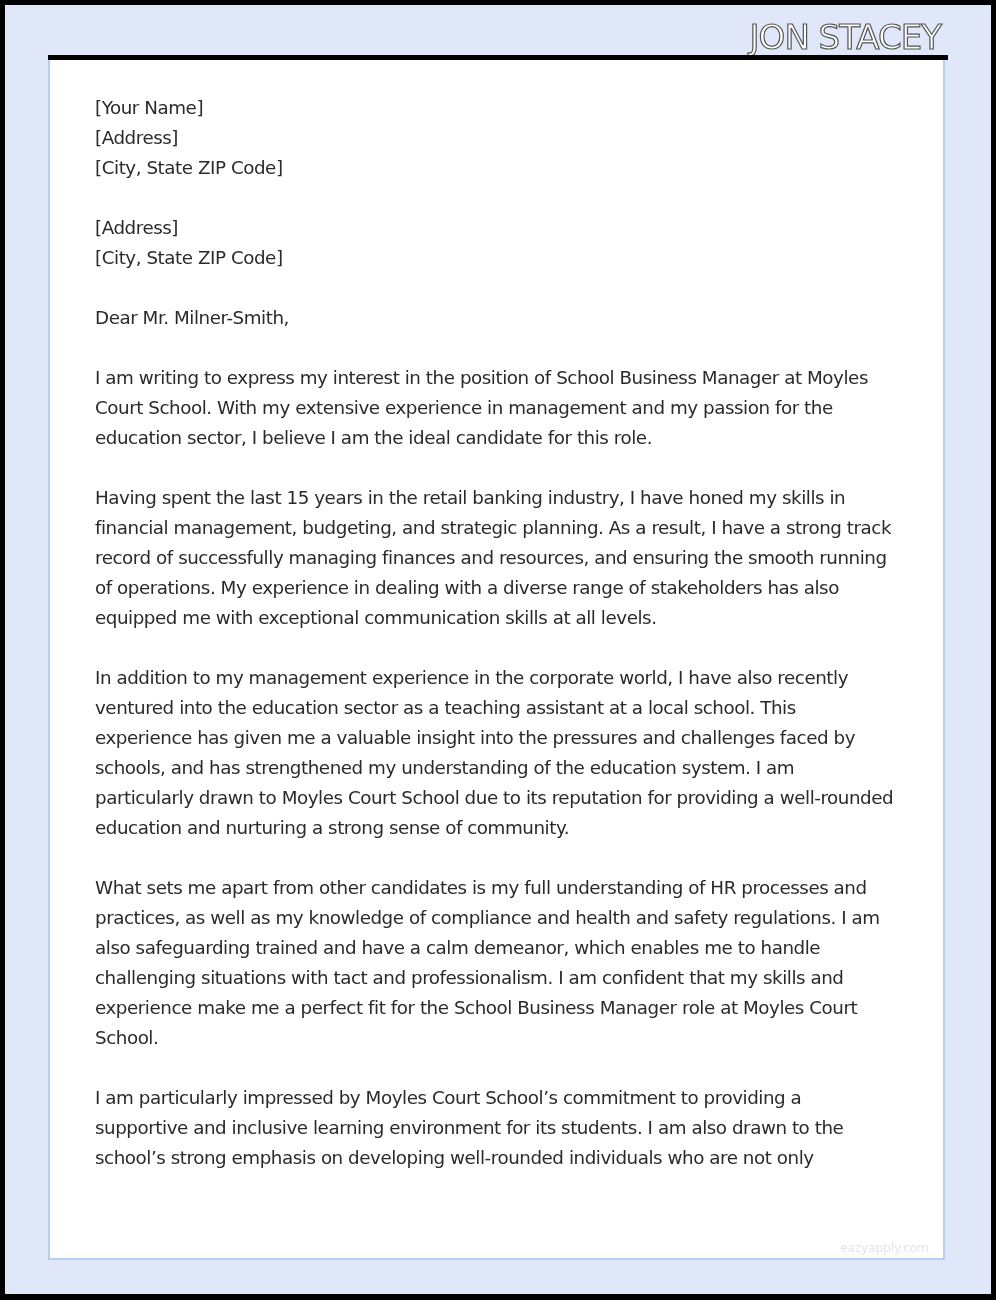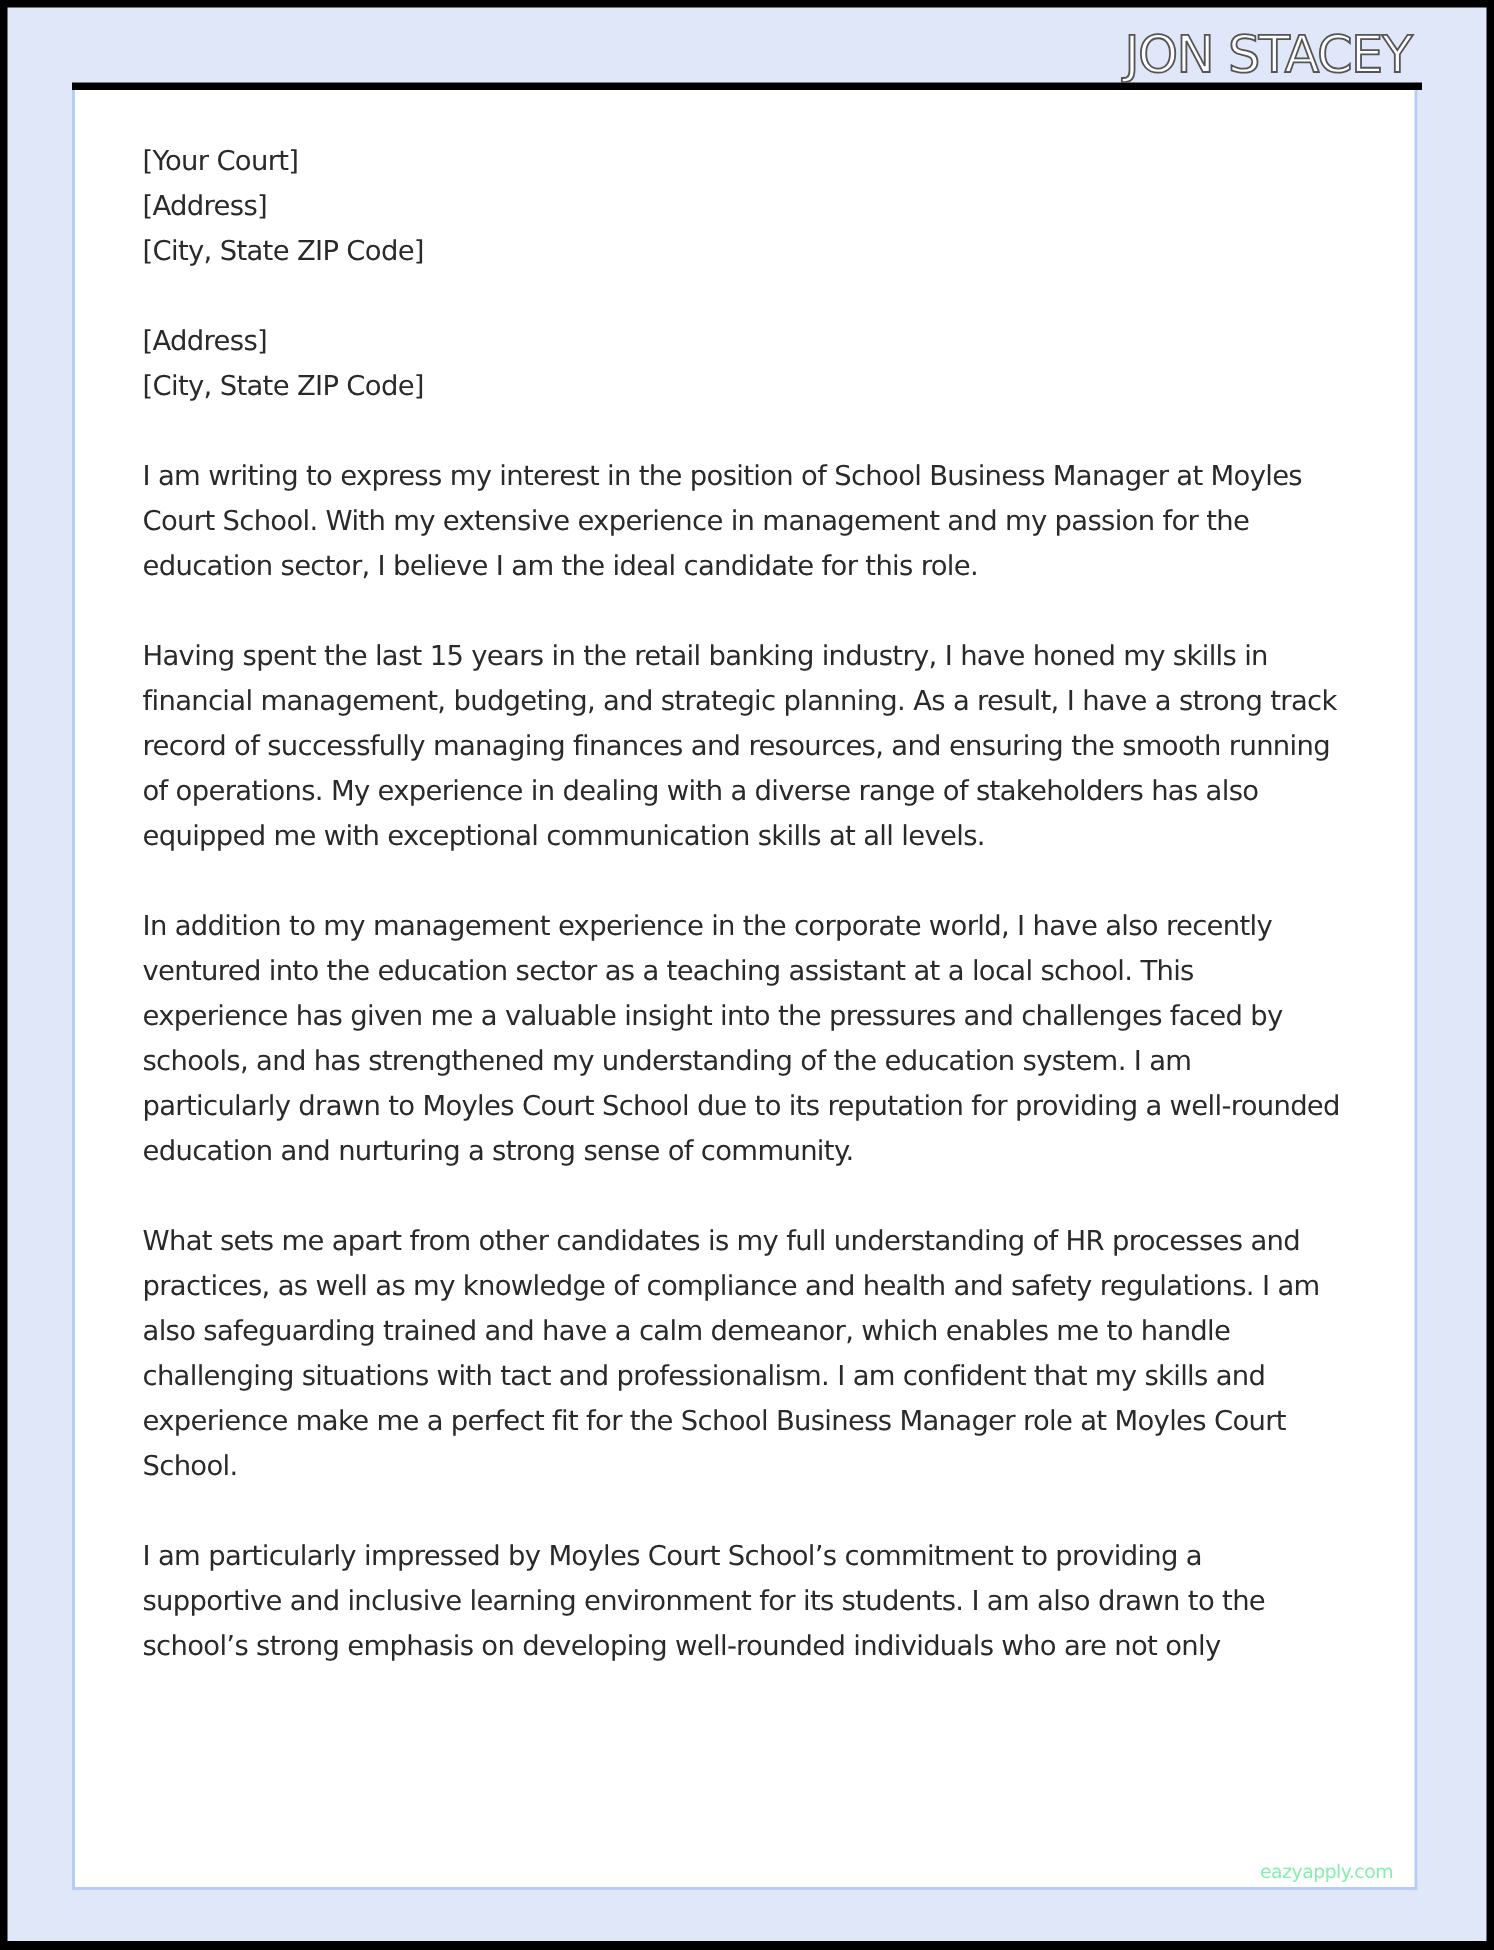--- a/index.html
+++ b/index.html
@@ -36,42 +36,43 @@
     position: absolute; left: 95px; top: 93px; width: 800px;
     font-family: "DejaVu Sans", sans-serif;
     font-size: 18.3px; line-height: 30px; color: #2a2a2a;
     letter-spacing: -0.45px;
   }
   .letter p { margin: 0 0 30px 0; }
   .block .line { display: block; }
   .watermark {
     position: absolute; left: 840px; top: 1240px;
     font-family: "DejaVu Sans", sans-serif;
-    font-size: 12.5px; color: #86efac; letter-spacing: -0.3px;
+    font-size: 12.5px; color: #e5e5e5; letter-spacing: -0.3px;
   }
 </style>
 </head>
 <body>
 
 <div class="frame">
   <div class="name-title">JON STACEY</div>
   <div class="page"></div>
   <div class="page-rule"></div>
 </div>
 
 <div class="letter">
   <p class="block">
-    <span class="line">[Your Court]</span>
+    <span class="line">[Your Name]</span>
     <span class="line">[Address]</span>
     <span class="line">[City, State ZIP Code]</span>
   </p>
   <p class="block">
     <span class="line">[Address]</span>
     <span class="line">[City, State ZIP Code]</span>
   </p>
+  <p>Dear Mr. Milner-Smith,</p>
   <p>I am writing to express my interest in the position of School Business Manager at Moyles Court School. With my extensive experience in management and my passion for the education sector, I believe I am the ideal candidate for this role.</p>
   <p>Having spent the last 15 years in the retail banking industry, I have honed my skills in financial management, budgeting, and strategic planning. As a result, I have a strong track record of successfully managing finances and resources, and ensuring the smooth running of operations. My experience in dealing with a diverse range of stakeholders has also equipped me with exceptional communication skills at all levels.</p>
   <p>In addition to my management experience in the corporate world, I have also recently ventured into the education sector as a teaching assistant at a local school. This experience has given me a valuable insight into the pressures and challenges faced by schools, and has strengthened my understanding of the education system. I am particularly drawn to Moyles Court School due to its reputation for providing a well-rounded education and nurturing a strong sense of community.</p>
   <p>What sets me apart from other candidates is my full understanding of HR processes and practices, as well as my knowledge of compliance and health and safety regulations. I am also safeguarding trained and have a calm demeanor, which enables me to handle challenging situations with tact and professionalism. I am confident that my skills and experience make me a perfect fit for the School Business Manager role at Moyles Court School.</p>
   <p>I am particularly impressed by Moyles Court School’s commitment to providing a supportive and inclusive learning environment for its students. I am also drawn to the school’s strong emphasis on developing well-rounded individuals who are not only</p>
 </div>
 
 <div class="watermark">eazyapply.com</div>
 
 </body></html>

